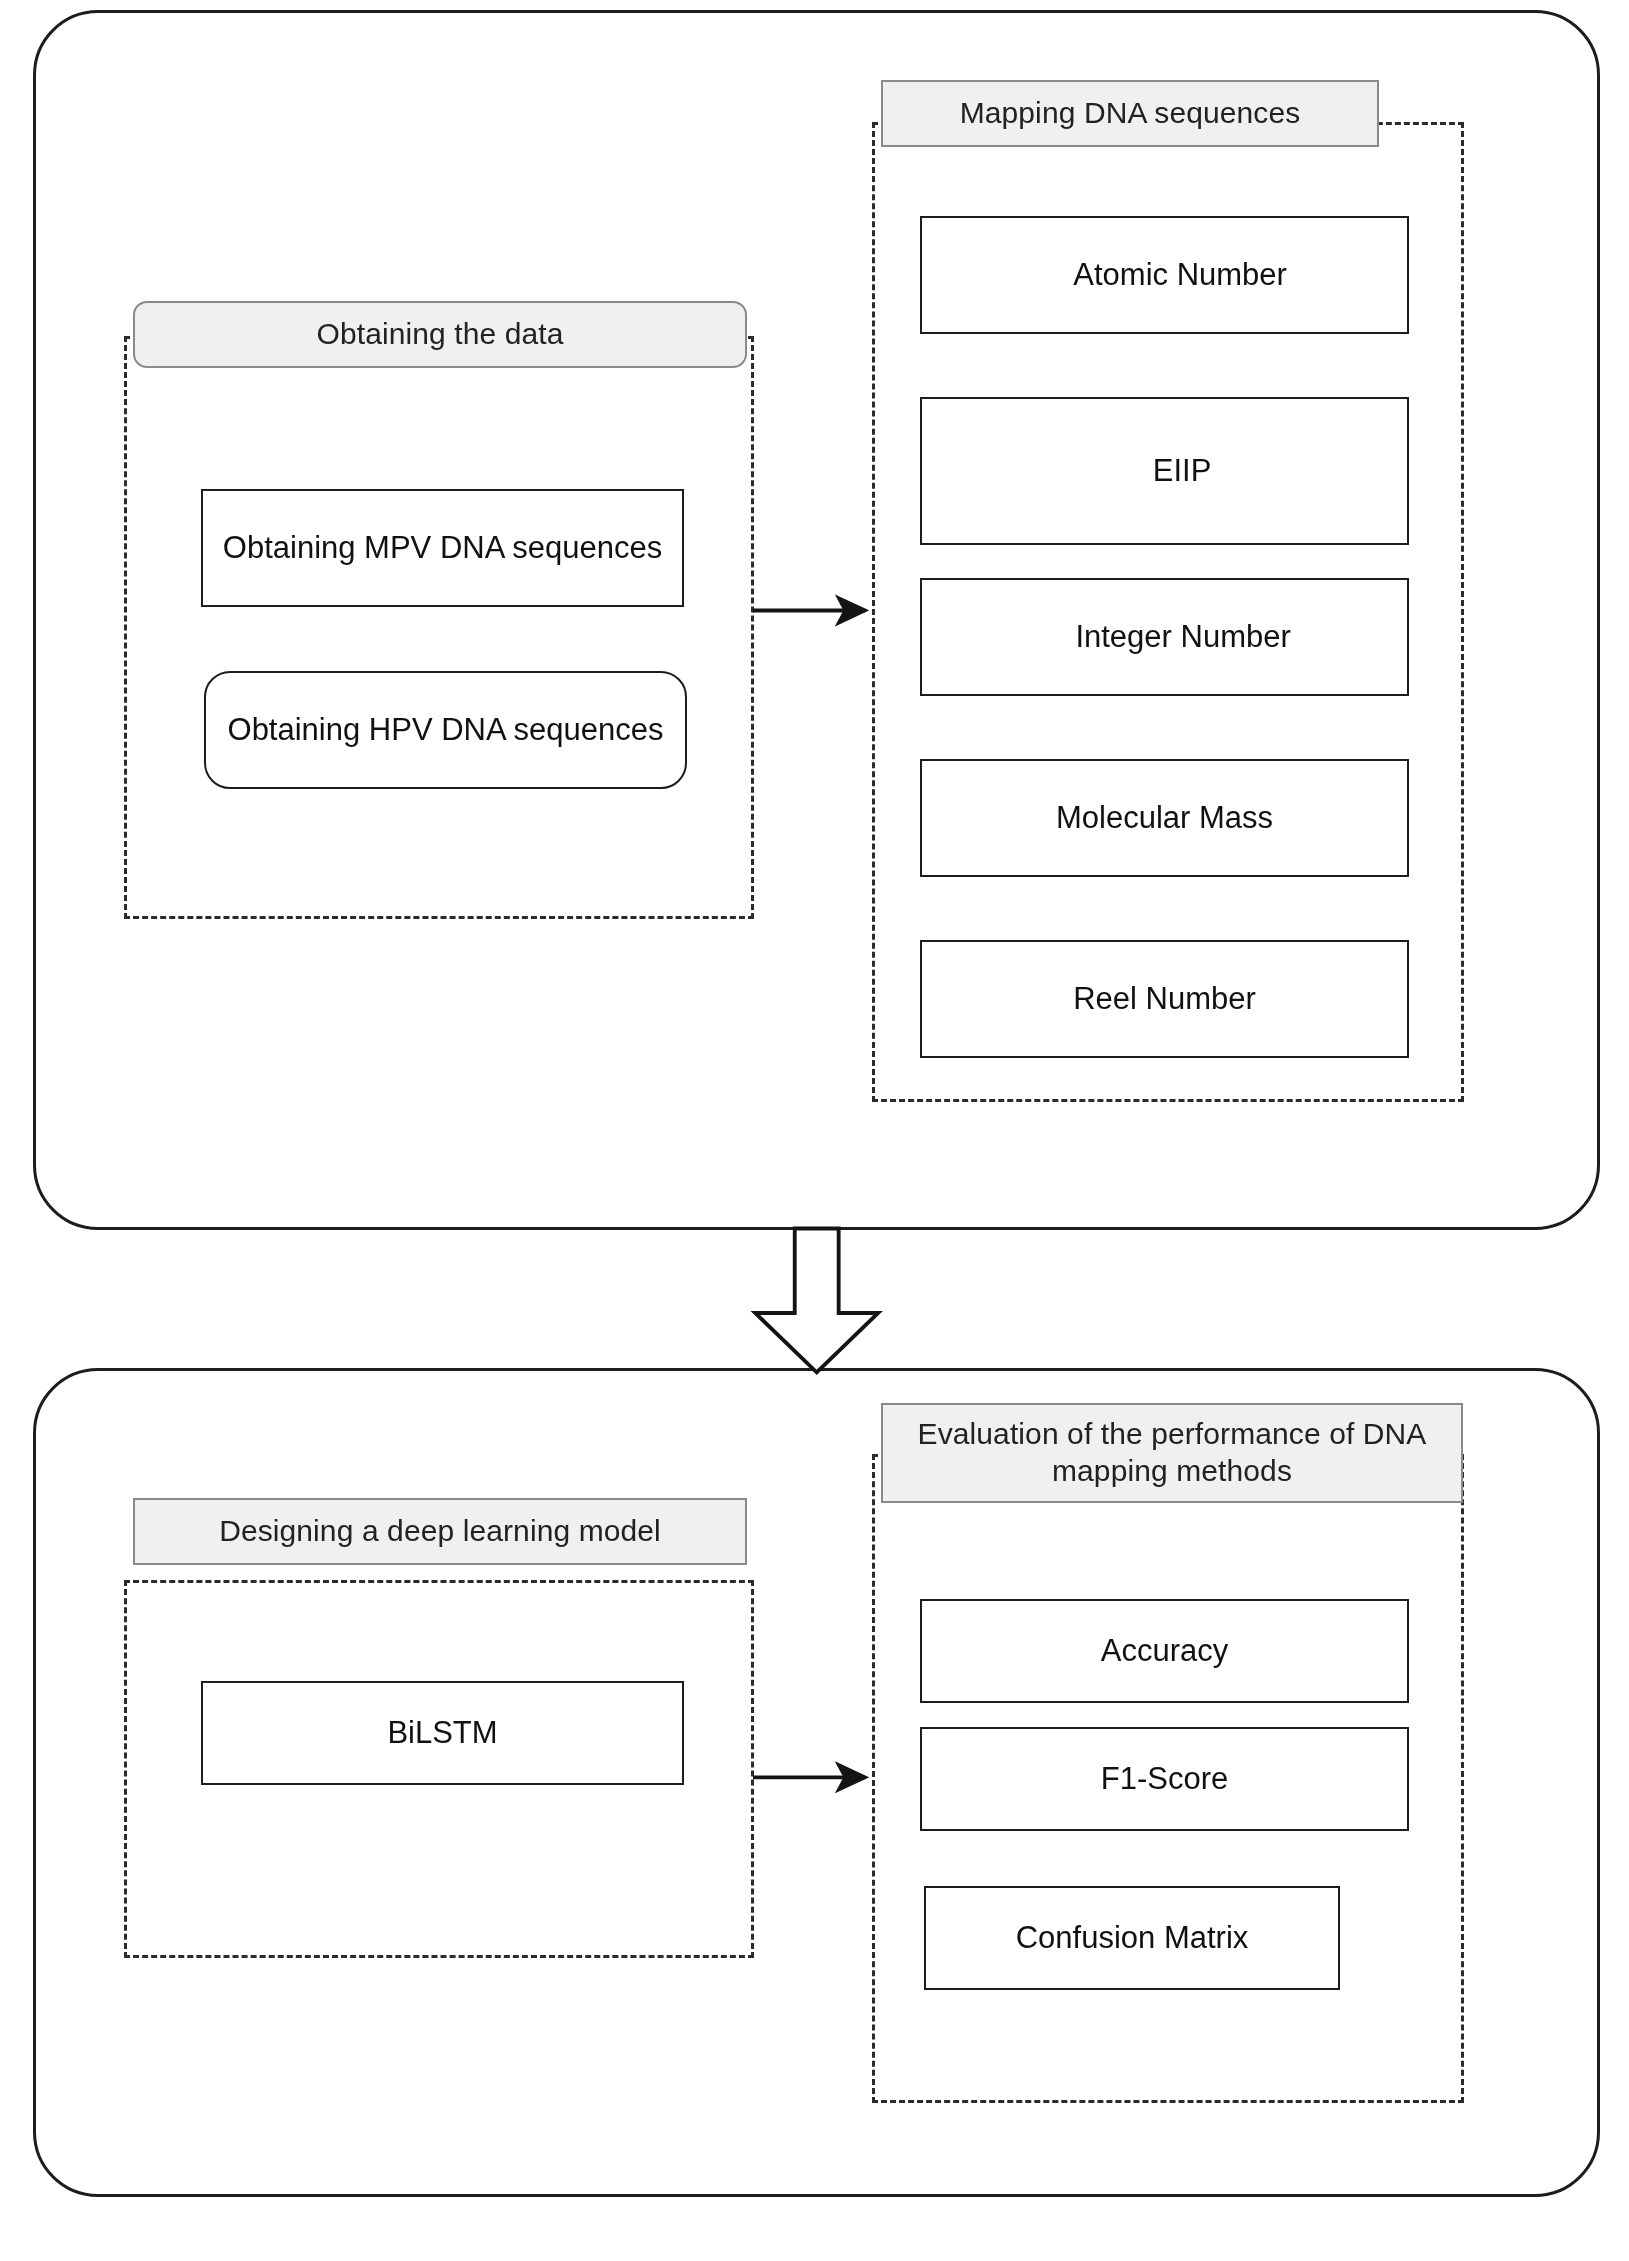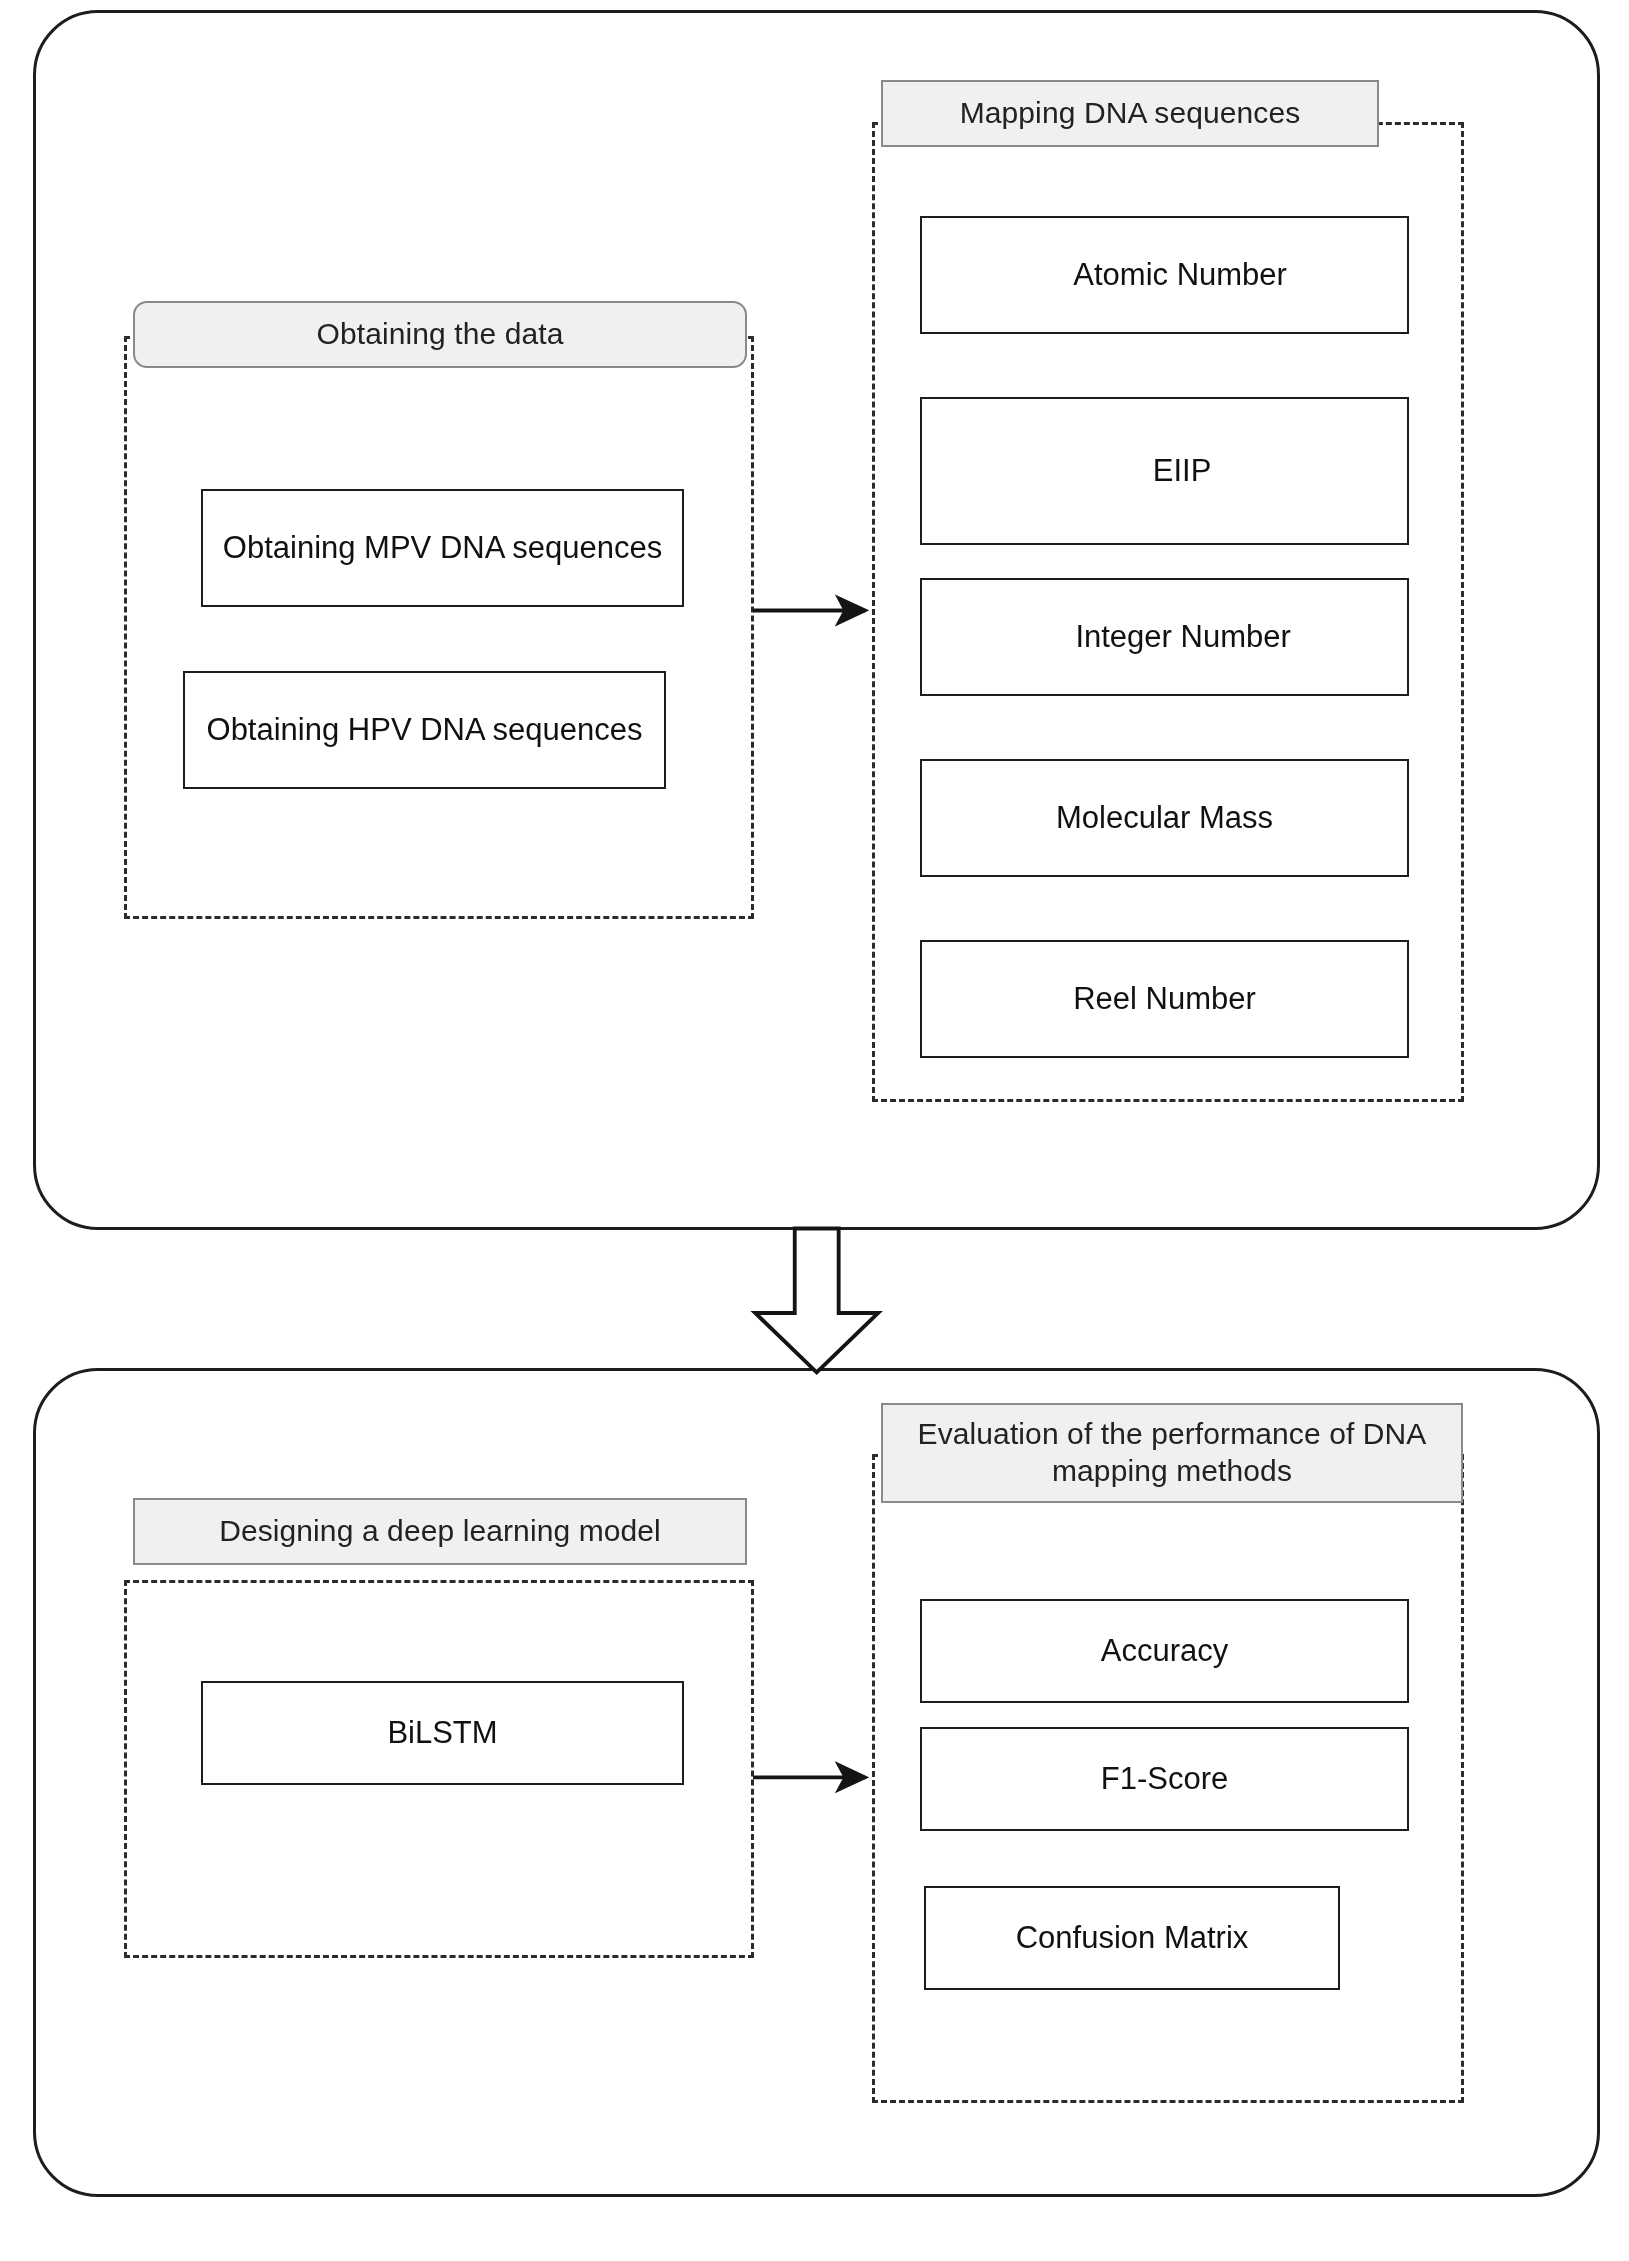--- a/index.html
+++ b/index.html
@@ -28,21 +28,21 @@
   #plate-design{left:133px;top:1498px;width:614px;height:67px;}
   #plate-eval{left:881px;top:1403px;width:582px;height:100px;}
 
   
   .box{position:absolute;background:#ffffff;border:2.7px solid #1d1d1d;box-sizing:border-box;
        display:flex;align-items:center;justify-content:center;text-align:center;
        font-size:31px;line-height:1.22;color:#111111;padding:2.2px 8.8px;}
 
   
   #box-mpv{left:201px;top:489px;width:483px;height:118px;}
-  #box-hpv{left:183px;top:671px;width:483px;height:118px;}
+  #box-hpv{left:204px;top:671px;width:483px;height:118px;border-radius:26px;}
   
   #box-atomic{left:920px;top:216px;width:489px;height:118px;padding-left:40px;}
   #box-eiip{left:920px;top:397px;width:489px;height:148px;padding-left:44px;}
   #box-integer{left:920px;top:578px;width:489px;height:118px;padding-left:46px;}
   #box-molmass{left:920px;top:759px;width:489px;height:118px;}
   #box-reel{left:920px;top:940px;width:489px;height:118px;}
   
   #box-bilstm{left:201px;top:1681px;width:483px;height:104px;}
   
   #box-accuracy{left:920px;top:1567px;width:489px;height:104px;margin-top:32px;}

